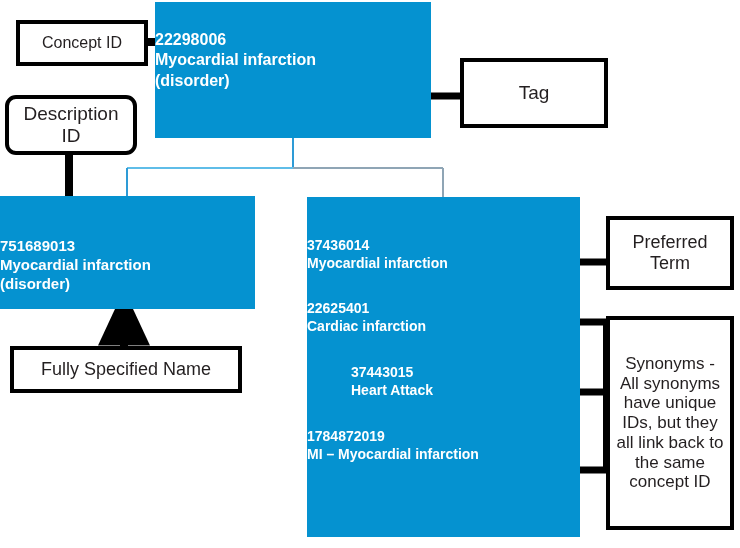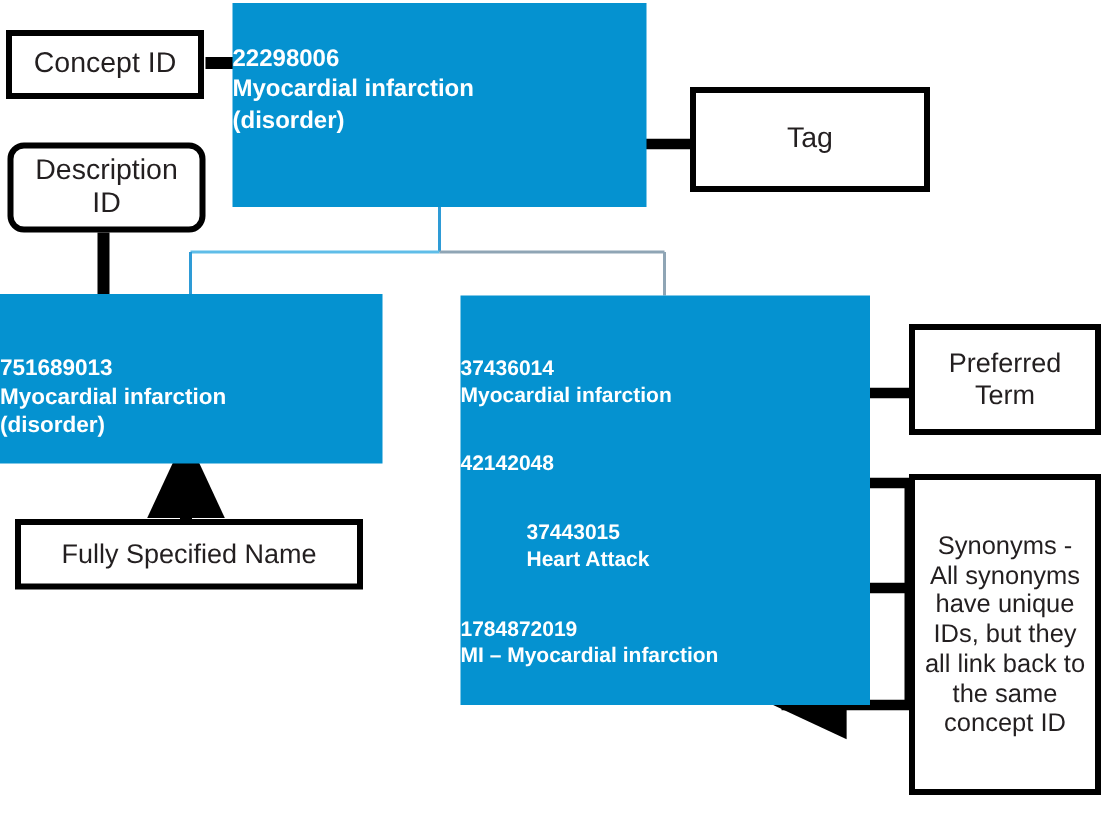--- a/index.html
+++ b/index.html
@@ -108,49 +108,50 @@
     <span class="blue-line">Myocardial infarction</span>
     <span class="blue-line">(disorder)</span>
   </div>
 
   <div class="blue-box" id="desc-fsn-box" style="left:0px; top:196px; width:255px; height:113px; font-size:15px;">
     <span class="blue-line l1">751689013</span>
     <span class="blue-line">Myocardial infarction</span>
     <span class="blue-line">(disorder)</span>
   </div>
 
-  <div class="blue-box" id="descriptions-box" style="left:307px; top:197px; width:273px; height:273px; font-size:14px;
+  <div class="blue-box" id="descriptions-box" style="left:307px; top:197px; width:273px; height:340px; font-size:14px;
               display:flex; flex-direction:column; justify-content:flex-start;">
 
     <div style="margin-top:40px;">
       <span class="blue-line">37436014</span>
       <span class="blue-line">Myocardial infarction</span>
     </div>
 
     <div style="margin-top:27px;">
-      <span class="blue-line">42142048</span>
+      <span class="blue-line">22625401</span>
+      <span class="blue-line">Cardiac infarction</span>
     </div>
 
     <div style="margin-top:28px;padding-left:44px;">
       <span class="blue-line">37443015</span>
       <span class="blue-line">Heart Attack</span>
     </div>
 
     <div style="margin-top:29px;">
       <span class="blue-line">1784872019</span>
       <span class="blue-line">MI – Myocardial infarction</span>
     </div>
   </div>
 
-  <div class="label-box" style="left:4px; top:20px; width:132px; height:46px; font-size:19px;">Concept ID</div>
+  <div class="label-box" style="left:16px; top:20px; width:132px; height:46px; font-size:16px;">Concept ID</div>
 
   <div class="label-box" style="left:5px; top:95px; width:132px; height:60px; font-size:19px; white-space:pre-line;border-radius:11px;">Description
 ID</div>
 
-  <div class="label-box" style="left:460px; top:58px; width:160px; height:70px; font-size:19px;">Tag</div>
+  <div class="label-box" style="left:460px; top:58px; width:148px; height:70px; font-size:19px;">Tag</div>
 
   <div class="label-box" style="left:10px; top:346px; width:232px; height:47px; font-size:18px;">Fully Specified Name</div>
 
   <div class="label-box" style="left:606px; top:316px; width:128px; height:214px; font-size:17px; line-height:1.16;">Synonyms - All synonyms have unique IDs, but they all link back to the same concept ID</div>
 
   <div class="label-box" style="left:606px; top:216px; width:128px; height:74px; font-size:18px; white-space:pre-line;">Preferred
 Term</div>
 
 </div>
 

